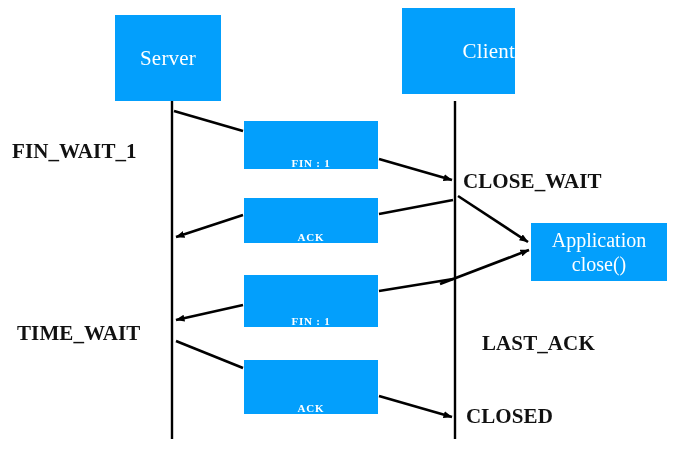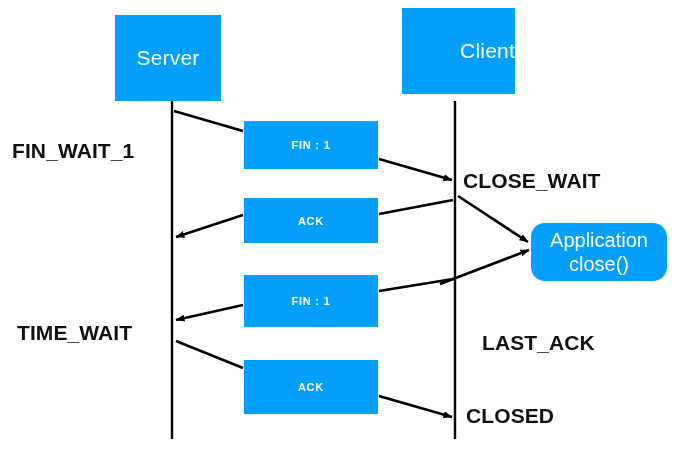--- a/index.html
+++ b/index.html
@@ -5,21 +5,21 @@
   html, body {
     margin: 0;
     padding: 0;
     background: #ffffff;
   }
   #diagram-root {
     position: relative;
     width: 696px;
     height: 439px;
     background: #ffffff;
-    font-family: Liberation Sans, sans-serif;
+    font-family: Liberation Serif, serif;
     overflow: hidden;
   }
   #diagram-svg {
     position: absolute;
     left: 0;
     top: 0;
     width: 696px;
     height: 463px;
   }
   .node-box {
@@ -34,20 +34,21 @@
   }
   .actor-box {
     font-size: 21px;
     font-weight: 400;
     letter-spacing: 0.2px;
   }
   .msg-box {
     font-size: 11px;
     font-weight: 700;
     letter-spacing: 0.8px;
+    align-items: flex-end;
   }
   .app-box {
     font-size: 20px;
     font-weight: 400;
     line-height: 1.22;
   }
   .state-label {
     position: absolute;
     color: #111111;
     font-size: 21px;
@@ -98,21 +99,21 @@
   <div class="node-box msg-box" id="msg-1" style="left: 244px; top: 198px; width: 134px; height: 45px;">
     <span>ACK</span>
   </div>
   <div class="node-box msg-box" id="msg-2" style="left: 244px; top: 275px; width: 134px; height: 52px;">
     <span>FIN : 1</span>
   </div>
   <div class="node-box msg-box" id="msg-3" style="left: 244px; top: 360px; width: 134px; height: 54px;">
     <span>ACK</span>
   </div>
 
-  <div class="node-box app-box" id="app-box" style="left: 531px; top: 223px; width: 136px; height: 58px; border-radius: 14px;">
+  <div class="node-box app-box" id="app-box" style="left: 531px; top: 223px; width: 136px; height: 58px;">
     <div>
       <div>Application</div>
       <div>close()</div>
     </div>
   </div>
 
   <div class="state-label" id="state-0" style="left: 12px; top: 112px; margin-top: 27px;">FIN_WAIT_1</div>
   <div class="state-label" id="state-3" style="left: 463px; top: 169px;">CLOSE_WAIT</div>
   <div class="state-label" id="state-2" style="left: 17px; top: 321px;">TIME_WAIT</div>
   <div class="state-label" id="state-4" style="left: 482px; top: 299px; margin-top: 32px;">LAST_ACK</div>

